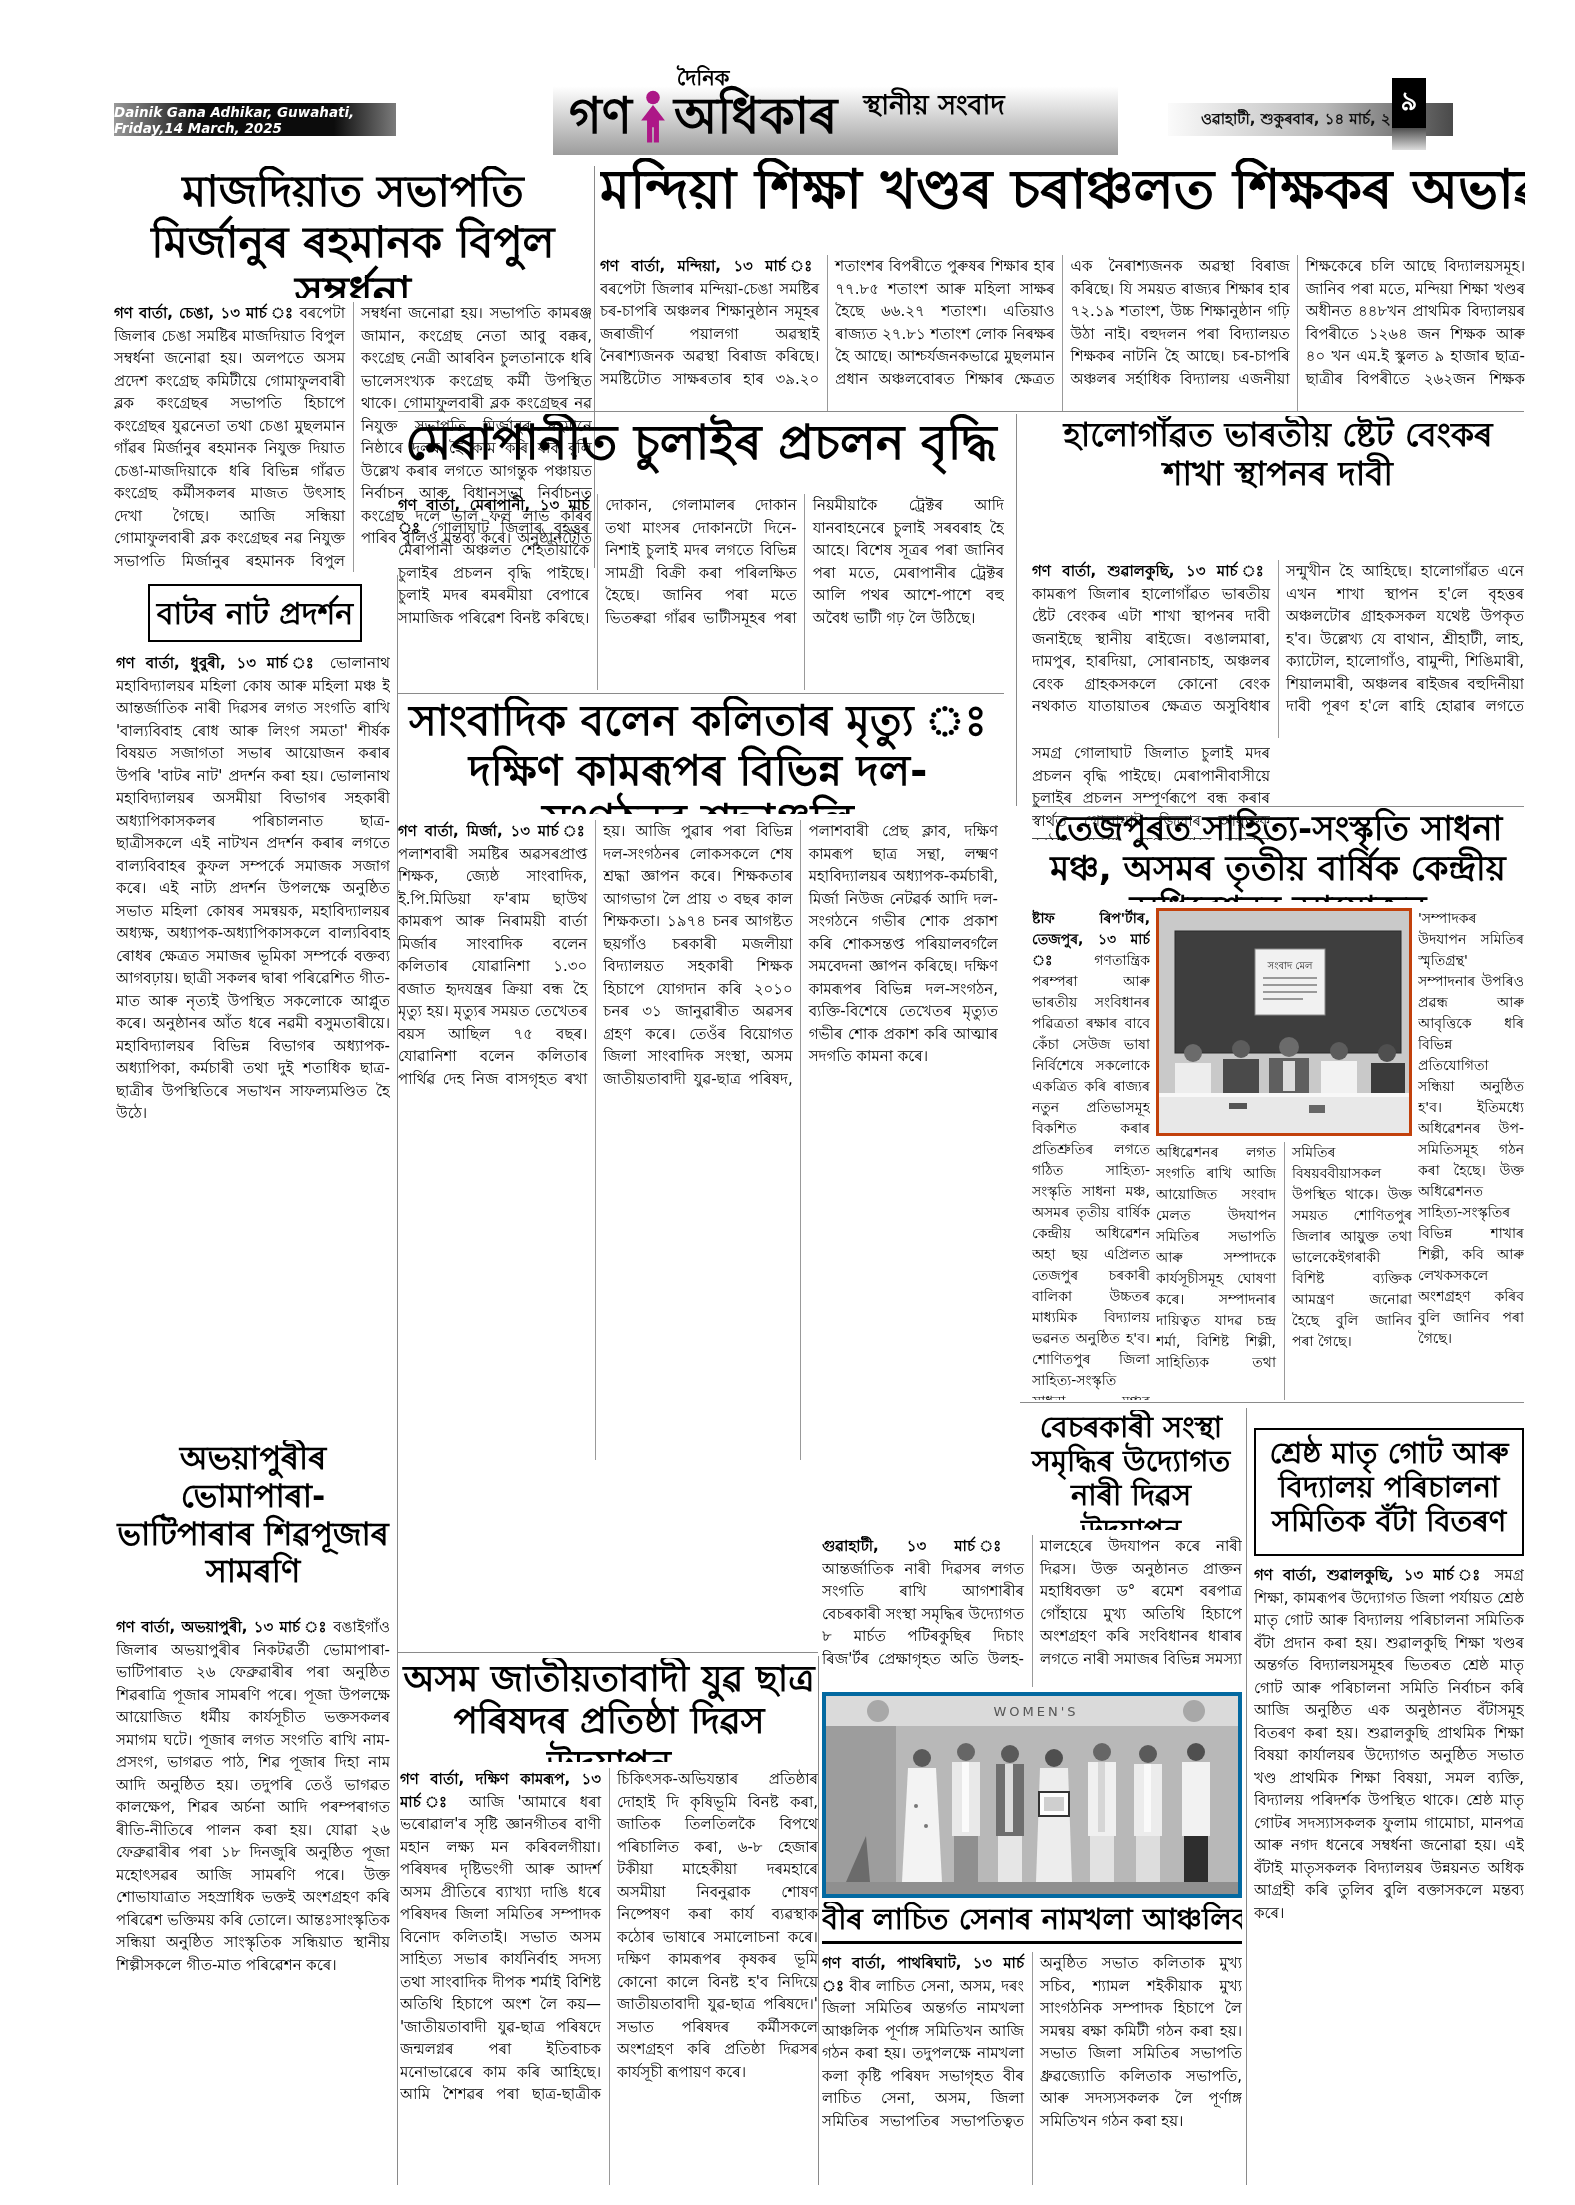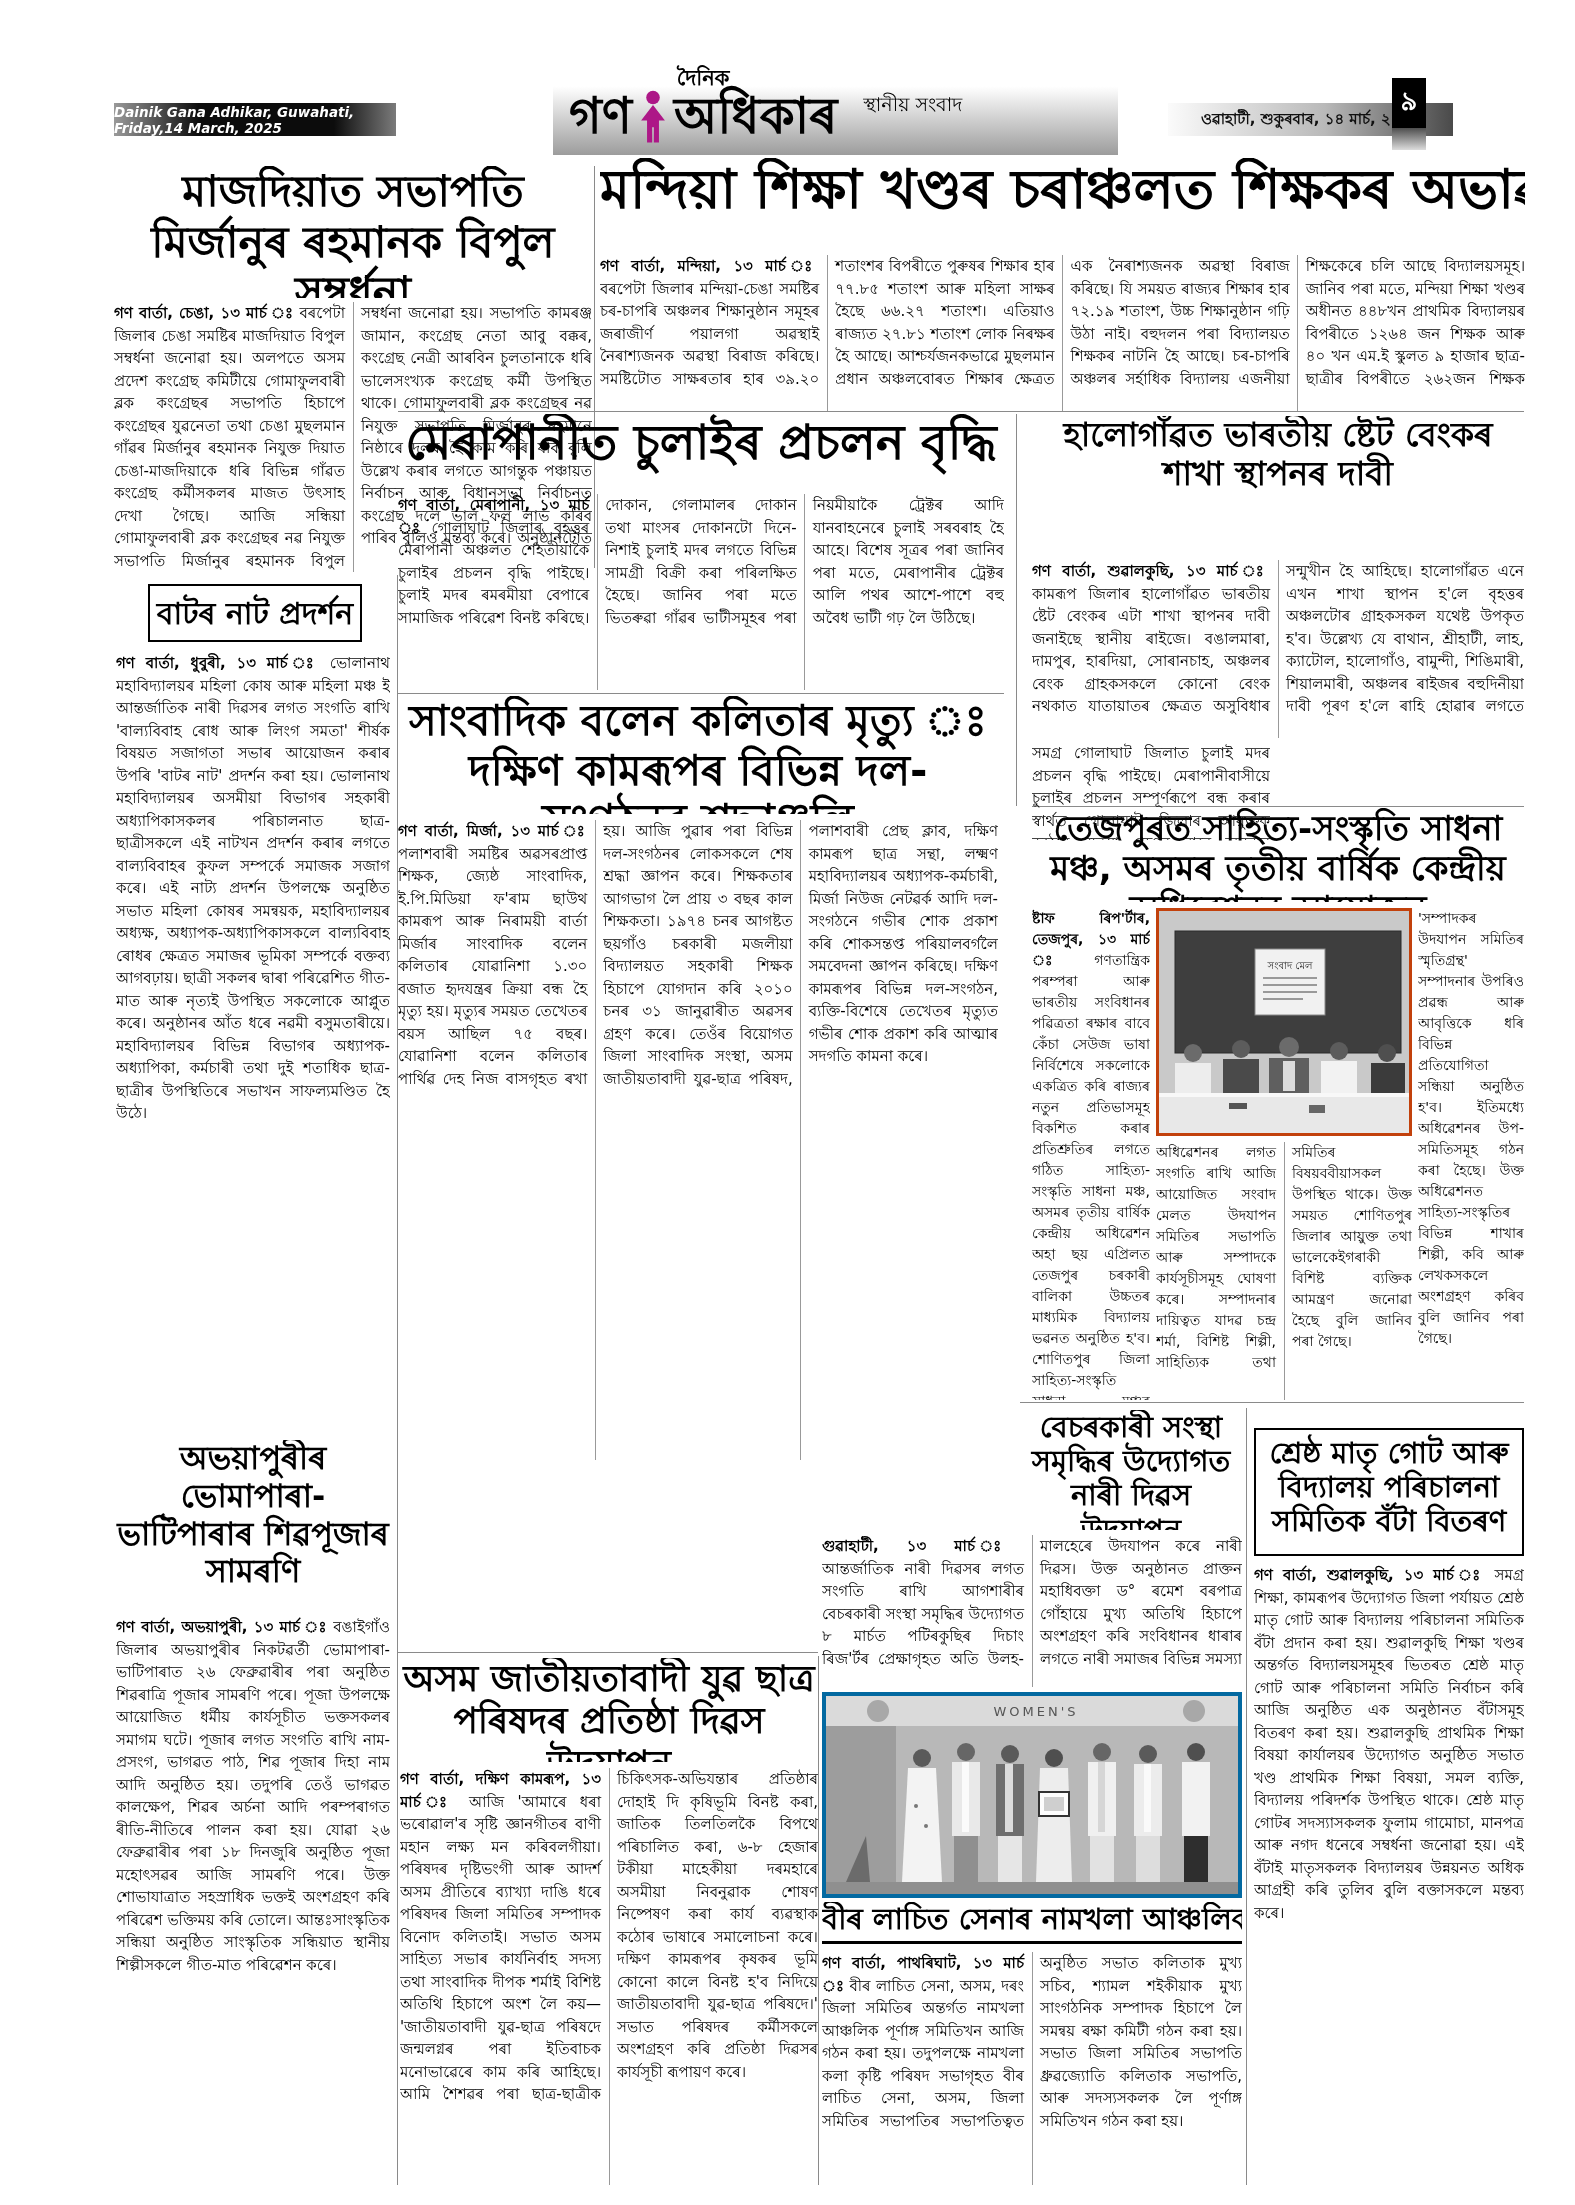--- a/index.html
+++ b/index.html
@@ -19,21 +19,21 @@
             display:flex;align-items:center;justify-content:center;}
   .hdr-right{background:linear-gradient(90deg,#fbfbfb,#b9b9b9 55%,#4a4a4a);
              color:#101010;font-weight:bold;font-size:15px;
              display:flex;align-items:center;justify-content:center;}
   .masthead{background:linear-gradient(180deg,#ffffff 30%,#9c9c9c);
             display:flex;align-items:center;justify-content:flex-start;padding:0 16px;}
   .brand-wrap{display:flex;flex-direction:column;align-items:center;}
   .brand-top{font-size:21px;font-weight:bold;line-height:1;}
   .brand-row{display:flex;align-items:center;gap:4px;}
   .brand-word{font-size:50px;font-weight:bold;line-height:1.05;}
-  .section-label{font-size:19px;font-weight:normal;margin-left:26px;align-self:center;}
+  .section-label{font-size:27px;font-weight:bold;margin-left:26px;align-self:center;}
   .pagenum{background:#000;color:#fff;font-size:26px;font-weight:bold;
            display:flex;align-items:center;justify-content:center;}
   .pagenum-tail{background:linear-gradient(180deg,#4d4d4d,#dcdcdc);}
   .boxed{border:2px solid #000;}
   .photo{background:#c4c4c4;overflow:hidden;}
   .photo svg{display:block;}
 </style>
 </head>
 <body>
 

